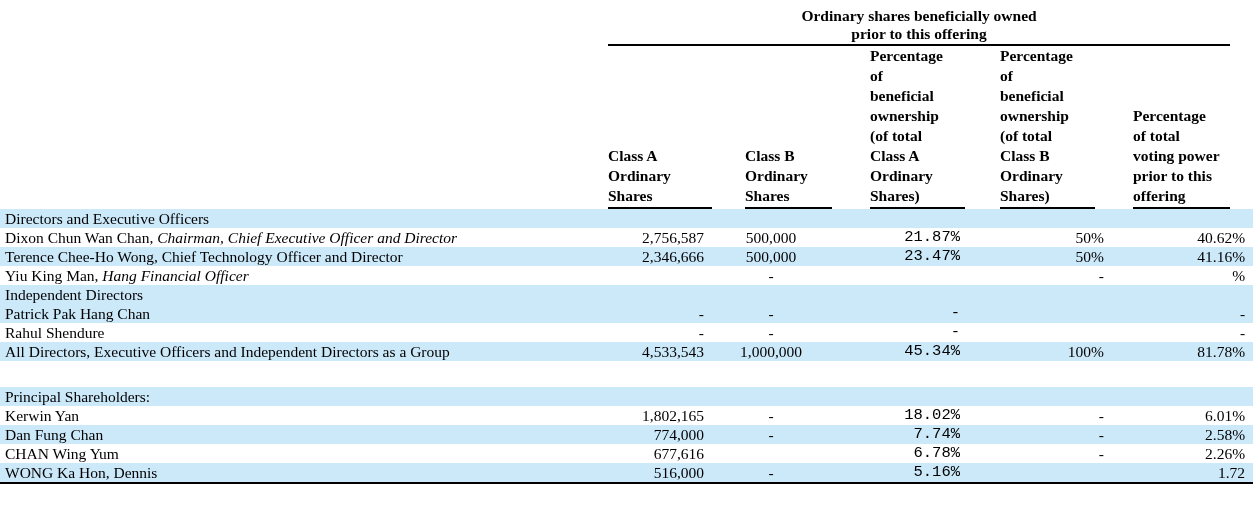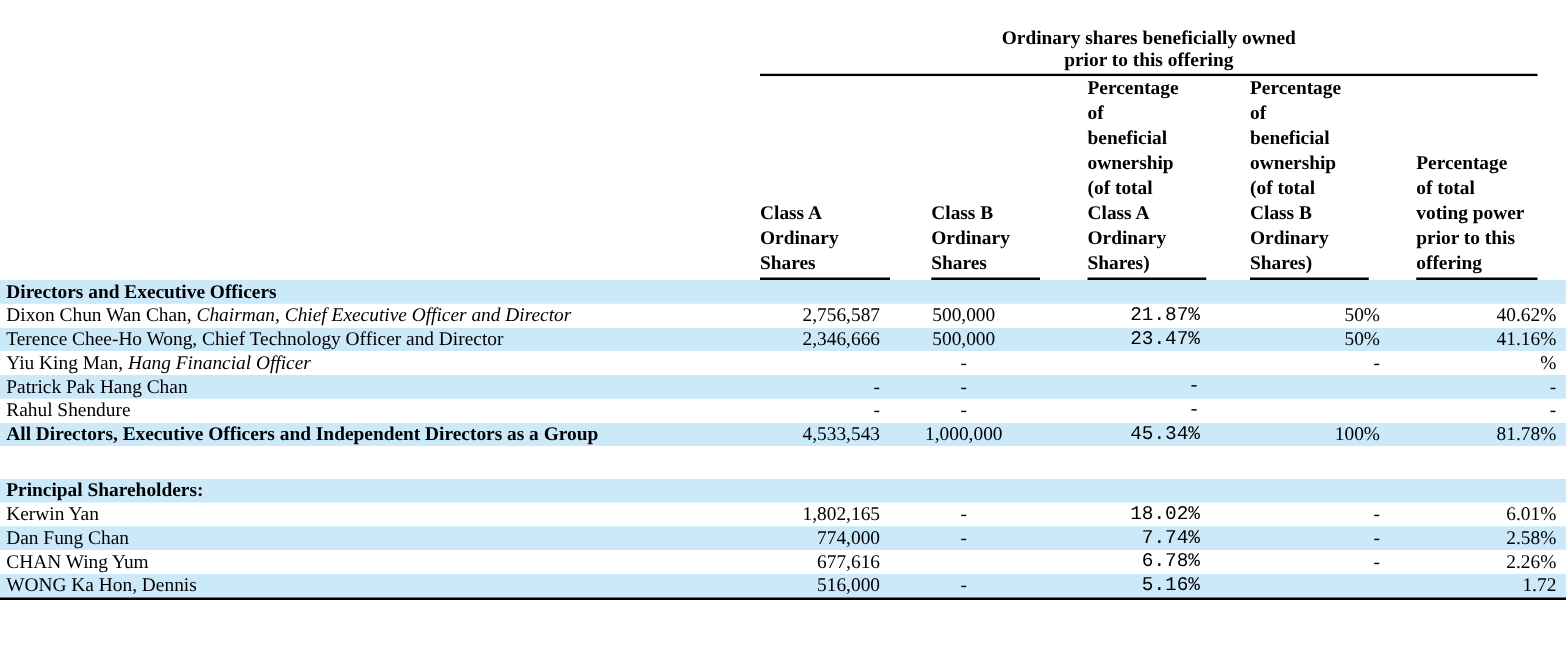--- a/index.html
+++ b/index.html
@@ -19,21 +19,21 @@
   }
   td { padding: 0; margin: 0; white-space: nowrap; overflow: hidden; }
 
   
   tr.title-row td { vertical-align: top; }
   .group-title {
     font-weight: bold;
     font-size: 15.5px;
     line-height: 18px;
     text-align: center;
-    padding-top: 22px;
+    padding-top: 7px;
     margin: 0 23px 0 8px;
   }
   .group-rule {
     border-bottom: 2px solid var(--ink);
     margin: 1px 23px 0 8px;
     height: 0;
   }
 
   
   tr.header-row { height: 162px; }
@@ -48,21 +48,21 @@
   td.c2 .colhead-wrap { margin: 0 4px 0 33px; }
   td.c3 .colhead-wrap { margin: 0 3px 0 34px; }
   td.c4 .colhead-wrap { margin: 0 13px 0 32px; }
   td.c5 .colhead-wrap { margin: 0 23px 0 25px; }
 
   
   tbody tr { height: 19px; }
   tbody td { font-size: 15.5px; line-height: 19px; vertical-align: bottom; }
   tr.shade td { background: var(--stripe); }
   .name-cell { padding-left: 5px; }
-  .bold { font-weight: bold; }
+  .bold { font-weight: normal; }
   .italic { font-style: italic; }
   td.val { text-align: right; }
   td.v1 { padding-right: 8px; }
   td.v2 { padding-right: 6px; text-align: center; }
   td.v3 { padding-right: 8px; font-family: Liberation Mono, monospace; }
   td.v4 { padding-right: 4px; margin-top: 36px; }
   td.v5 { padding-right: 8px; }
   tr.spacer { height: 26px; }
   tr.spacer td { background: #ffffff; }
   tr.bottom-rule td { border-top: 2px solid var(--ink); height: 12px; background: #ffffff; }
@@ -138,20 +138,28 @@
       </tr>
       <tr>
         <td class="name-cell"><span>Yiu King Man,</span><span class="italic"> Hang Financial Officer</span></td>
         <td class="val v1"></td>
         <td class="val v2">-</td>
         <td class="val v3"></td>
         <td class="val v4">-</td>
         <td class="val v5">%</td>
       </tr>
       <tr class="shade">
+        <td class="name-cell bold"><span>Independent Directors</span></td>
+        <td class="val v1"></td>
+        <td class="val v2"></td>
+        <td class="val v3"></td>
+        <td class="val v4"></td>
+        <td class="val v5"></td>
+      </tr>
+      <tr class="shade">
         <td class="name-cell"><span>Patrick Pak Hang Chan</span></td>
         <td class="val v1">-</td>
         <td class="val v2">-</td>
         <td class="val v3">-</td>
         <td class="val v4"></td>
         <td class="val v5">-</td>
       </tr>
       <tr>
         <td class="name-cell"><span>Rahul Shendure</span></td>
         <td class="val v1">-</td>

